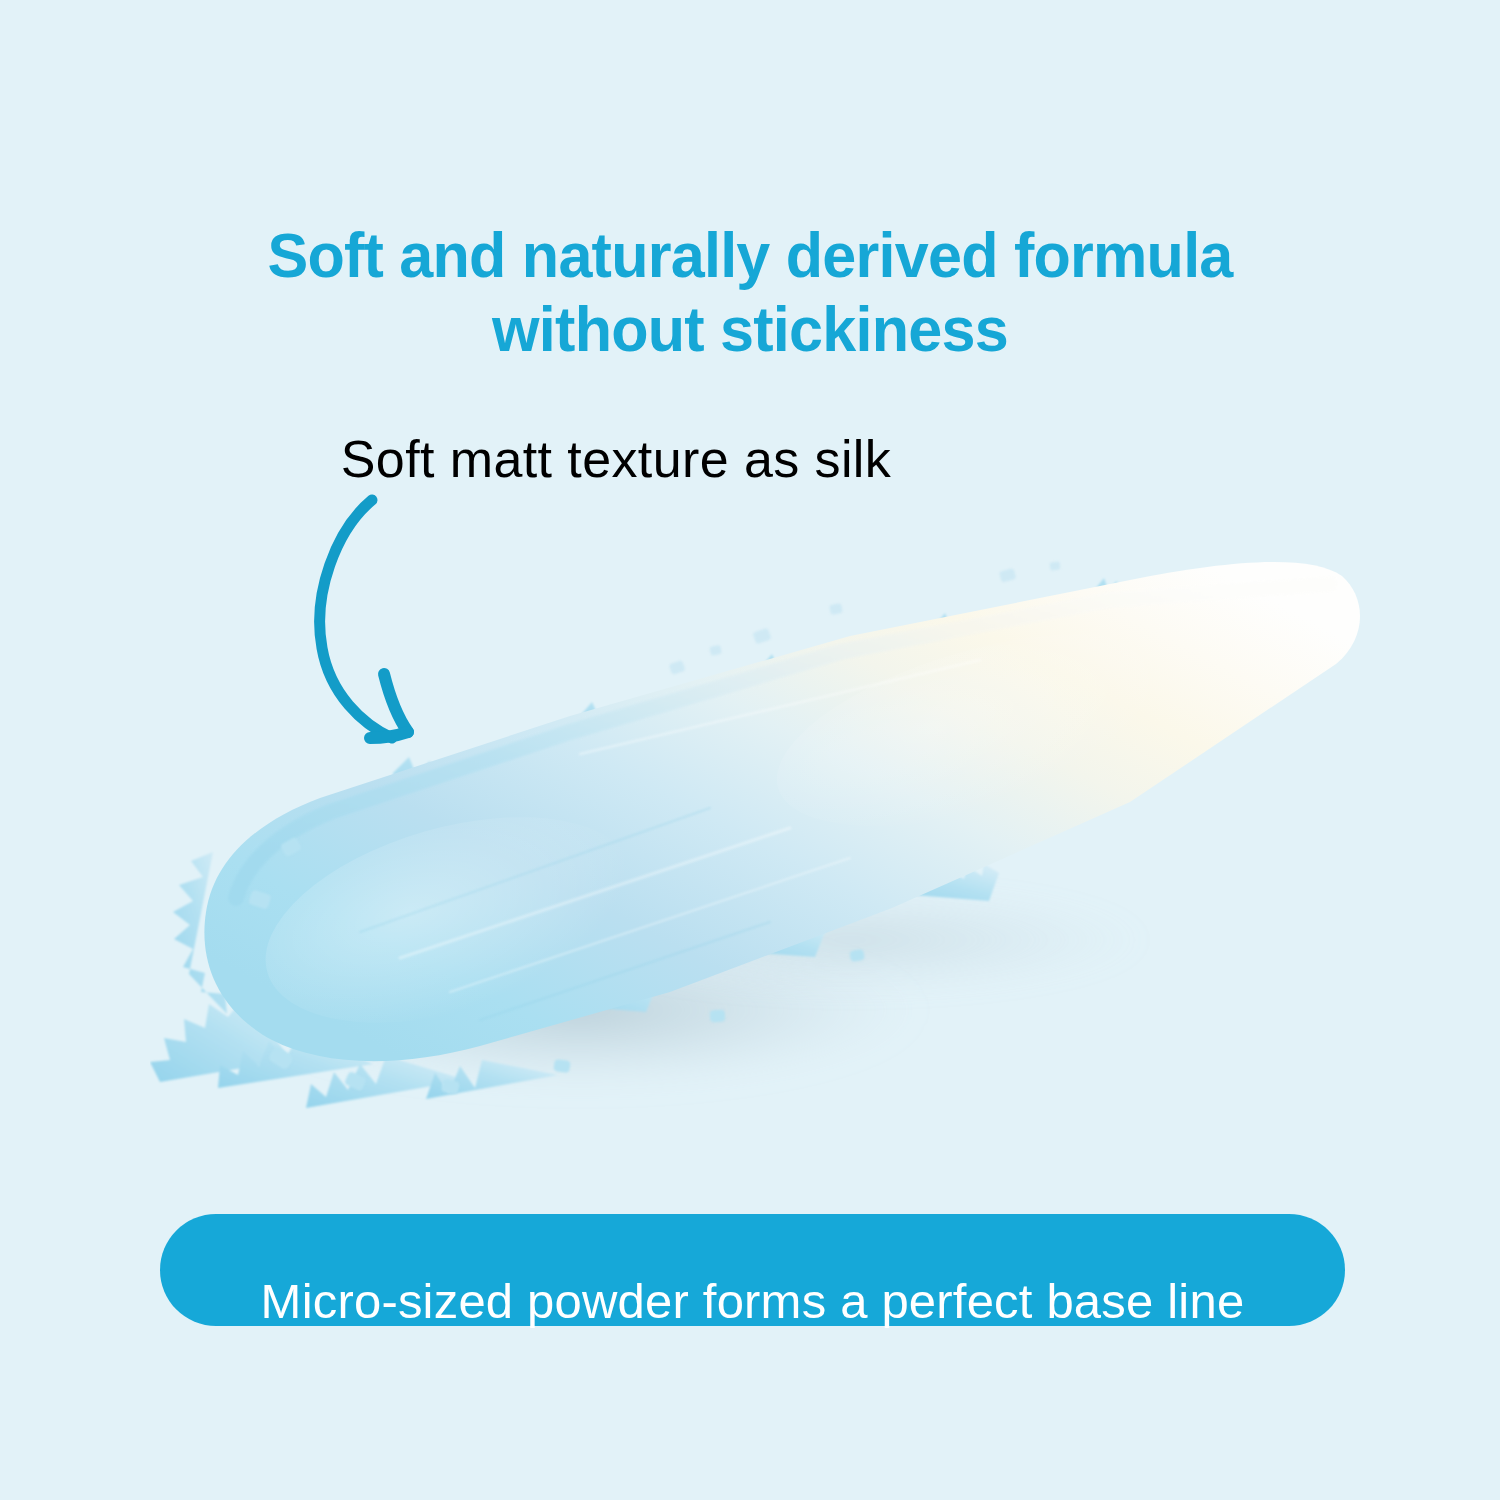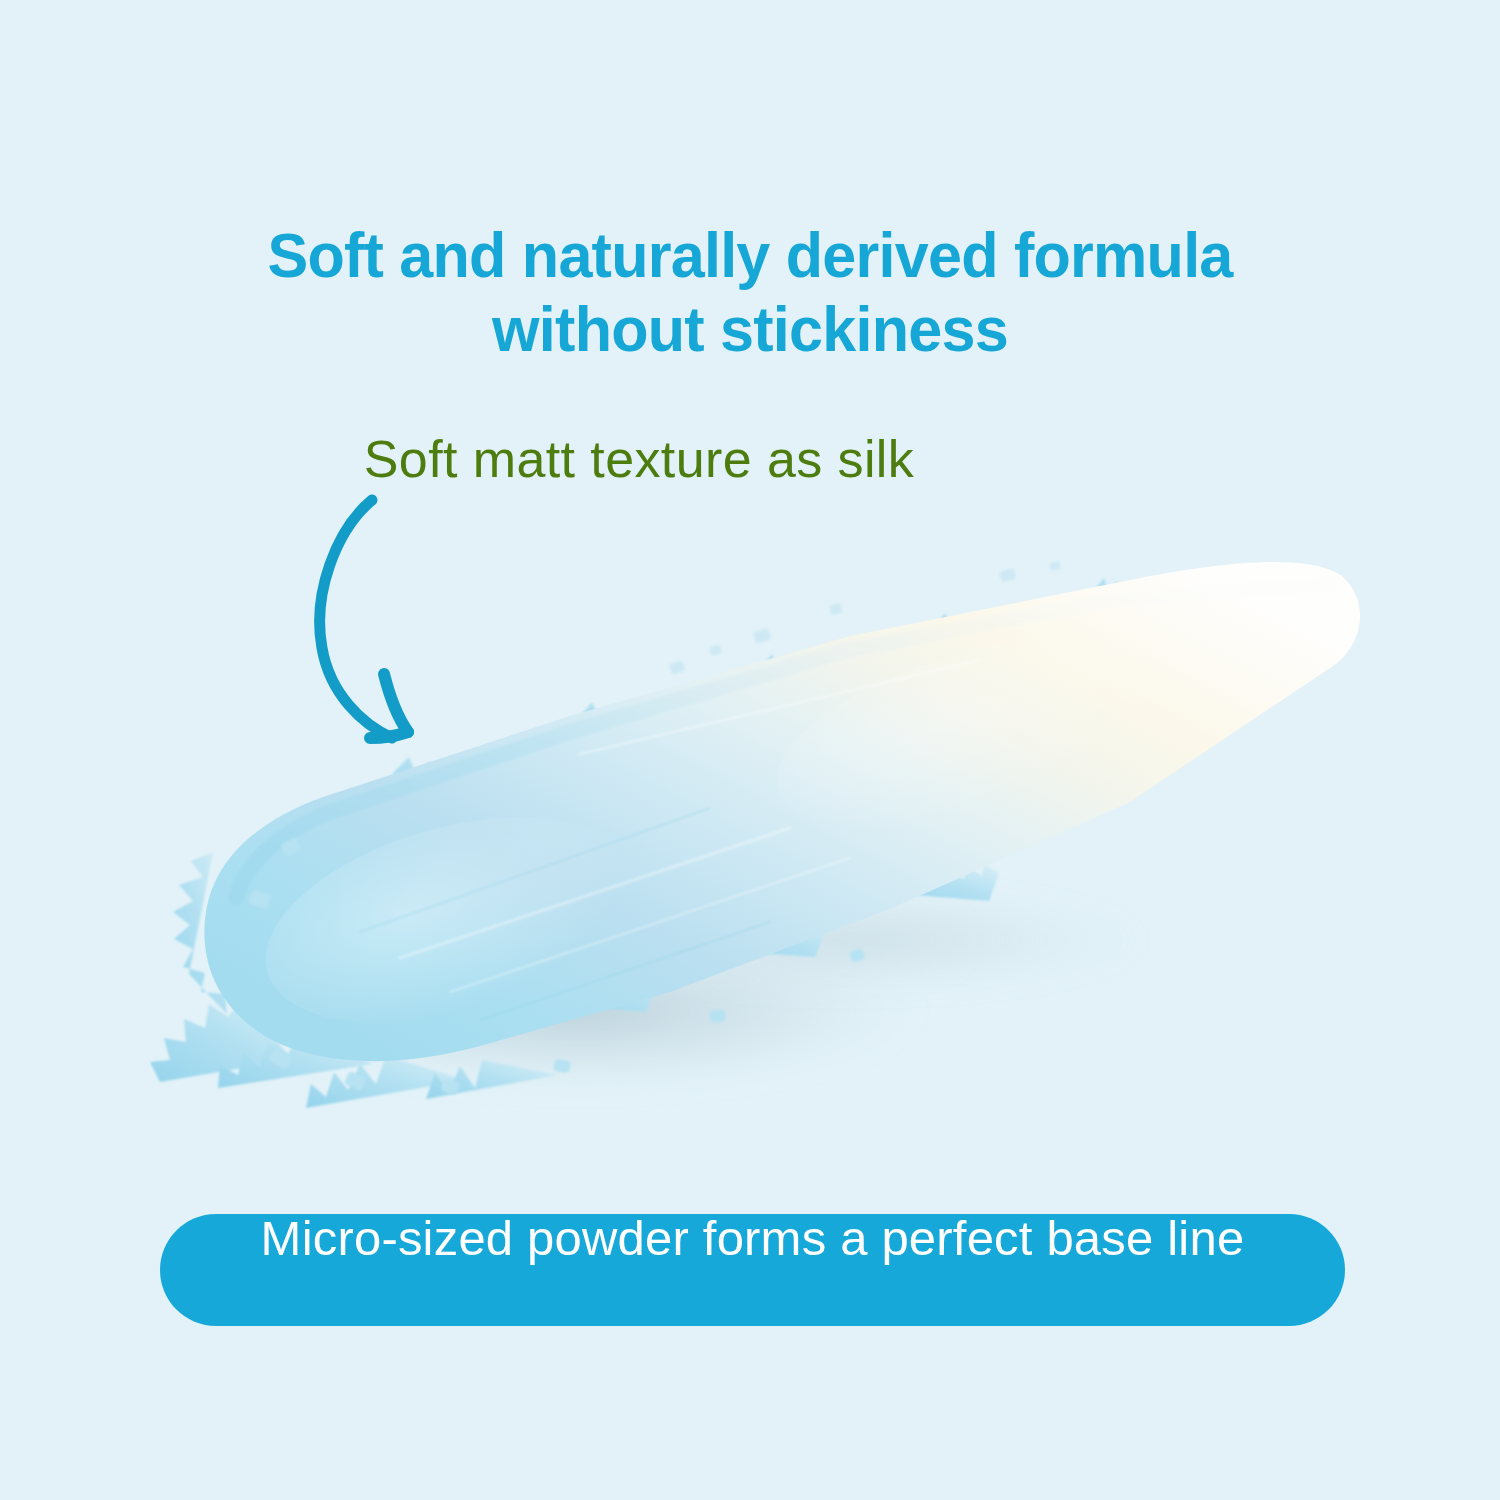--- a/index.html
+++ b/index.html
@@ -41,28 +41,27 @@
     white-space: nowrap;
   }
 
   
   .subtitle {
     position: absolute;
     left: 0;
     top: 428px;
     width: 1232px;
     text-align: center;
-    color: #4d7c0f;
+    color: #000000;
     font-family: "Liberation Sans", sans-serif;
     font-weight: normal;
     font-size: 52px;
     line-height: 62px;
     letter-spacing: 0.4px;
     transform: scaleX(1.0);
-    margin-left: 23px;
   }
 
   
   .arrow {
     position: absolute;
     left: 296px;
     top: 486px;
     width: 200px;
     height: 260px;
   }
@@ -79,21 +78,21 @@
   
   .banner {
     position: absolute;
     left: 160px;
     top: 1214px;
     width: 1185px;
     height: 112px;
     background: #16a8d8;
     border-radius: 56px;
     display: flex;
-    align-items: flex-start;
+    align-items: flex-end;
     justify-content: center;
   }
   .banner-text {
     color: #ffffff;
     font-family: "Liberation Sans", sans-serif;
     font-weight: normal;
     font-size: 49px;
     letter-spacing: 0.2px;
     line-height: 1;
     white-space: nowrap;

